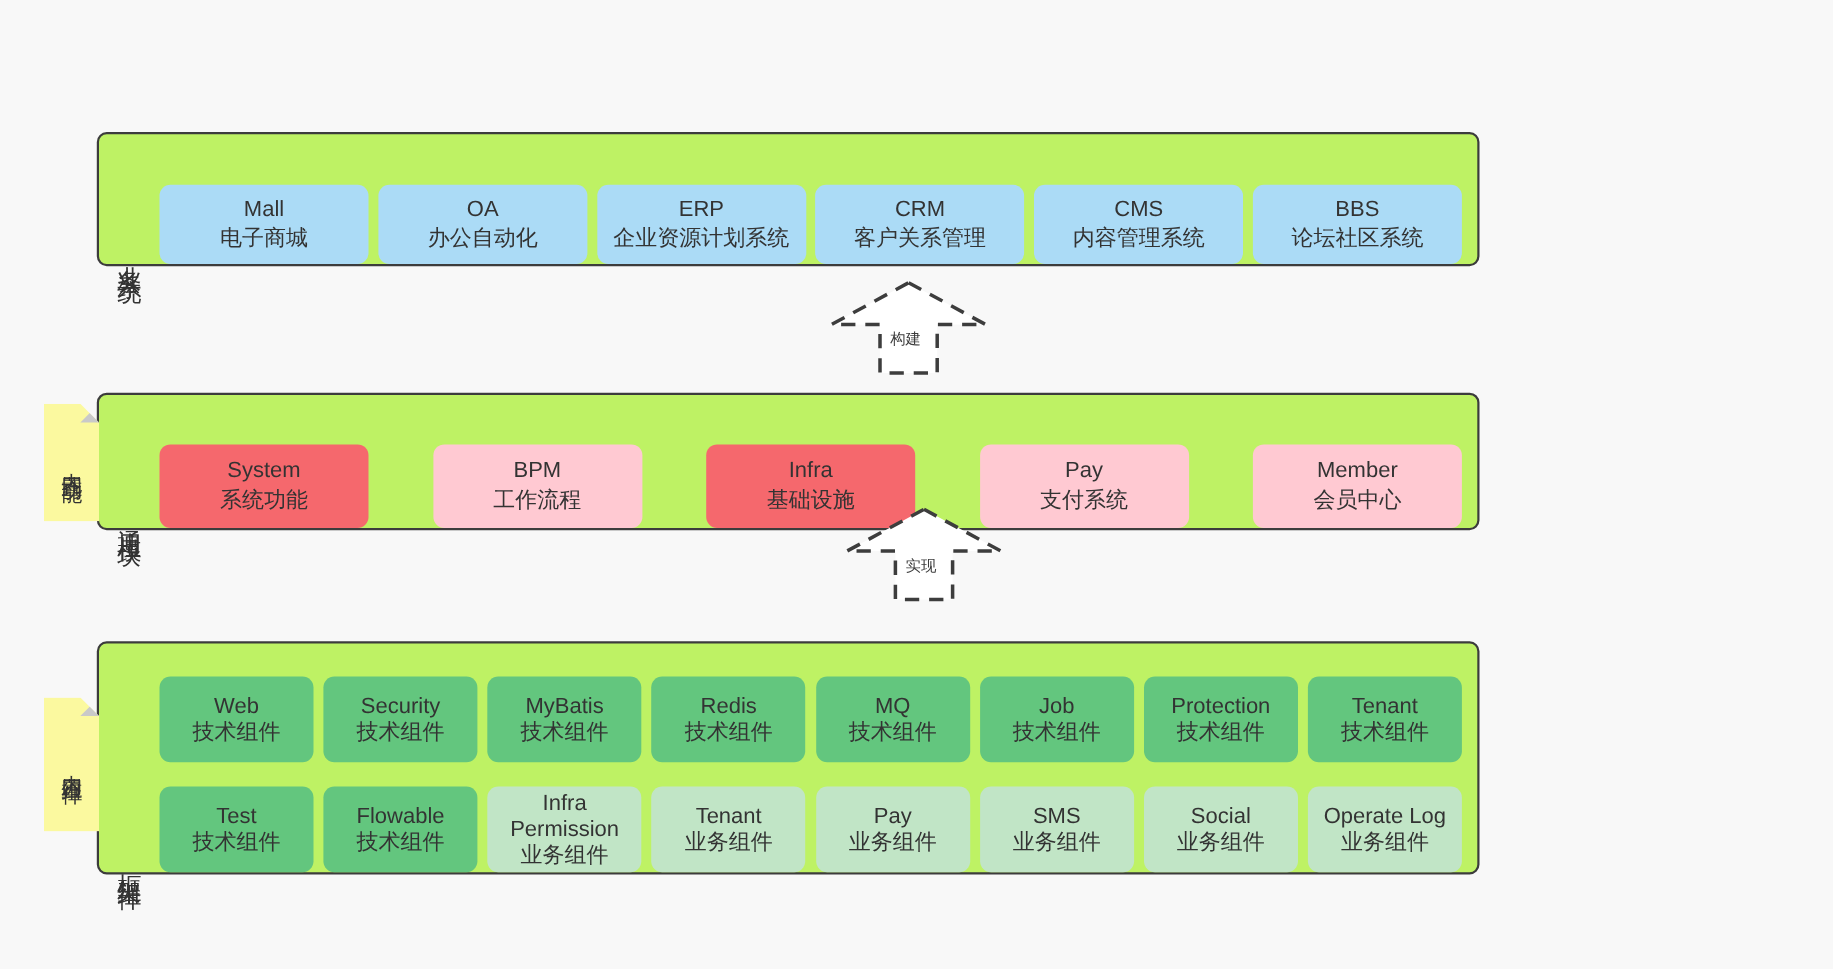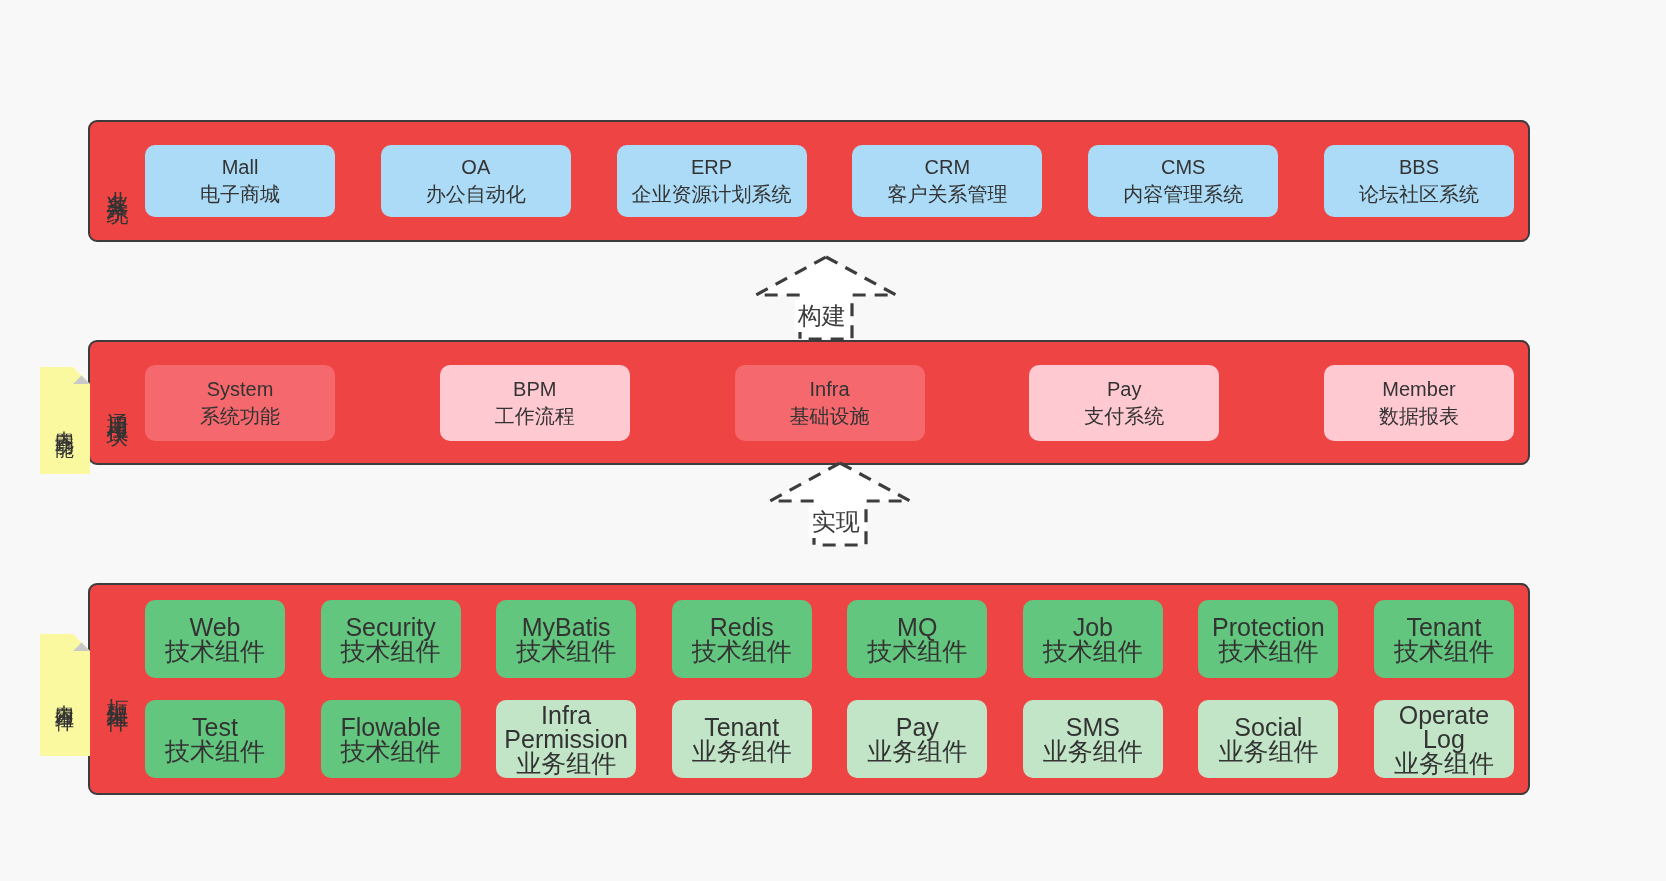--- a/index.html
+++ b/index.html
@@ -9,30 +9,30 @@
     font-family:"Liberation Sans","DejaVu Sans",sans-serif;
     color:#333;
     position:relative;
     overflow:hidden;
   }
   .canvas{position:absolute;inset:0;}
 
   
   .layer{
     position:absolute;
-    left:88px;width:1442px;
-    background:#ef4444;
+    left:88px;width:1257px;
+    background:#bef264;
     border:2px solid #3c3c3c;
     border-radius:9px;
     box-sizing:border-box;
     display:flex;
-    align-items:center;
+    align-items:flex-end;
   }
   .layer-1{top:120px;height:122px;}
-  .layer-2{top:340px;height:125px;}
+  .layer-2{top:357px;height:125px;}
   .layer-3{top:583px;height:212px;}
 
   .layer-label{
     width:55px;
     display:flex;align-items:center;justify-content:center;
     writing-mode:vertical-rl;text-orientation:upright;
     font-size:22px;letter-spacing:4px;line-height:1;
     color:#333;
     flex:0 0 55px;
   }
@@ -55,41 +55,41 @@
     display:flex;flex-direction:column;
     align-items:center;justify-content:center;
     text-align:center;
     font-size:20px;line-height:27px;
     color:#333;
     box-sizing:border-box;
     padding:2px 6px;
   }
   .layer-1 .box{width:190px;height:72px;}
   .layer-2 .box{width:190px;height:76px;}
-  .layer-3 .box{width:140px;height:78px;font-size:25px;line-height:24px;}
+  .layer-3 .box{width:140px;height:78px;font-size:20px;line-height:24px;}
 
   .c-blue{background:#abdbf6;}
   .c-red{background:#f5686d;}
   .c-pink{background:#ffc9d2;}
   .c-green{background:#63c67e;}
   .c-lgreen{background:#c1e5c6;}
 
   
   .arrow{
     position:absolute;width:146px;height:88px;
   }
   .arrow-1{left:753px;top:254px;}
   .arrow-2{left:767px;top:460px;}
   .arrow svg{position:absolute;inset:0;}
   .arrow-label{
     position:absolute;left:50%;top:46px;
     transform:translateX(-58%);
     background:#ffffff;
     padding:0 3px;
-    font-size:24px;color:#3c3c3c;
+    font-size:14px;color:#3c3c3c;
     white-space:nowrap;
   }
 
   
   .note{
     position:absolute;left:40px;width:50px;
     background:#fbf99f;
     clip-path:polygon(0 0,calc(100% - 17px) 0,100% 17px,100% 100%,0 100%);
     display:flex;align-items:center;justify-content:center;
     writing-mode:vertical-rl;text-orientation:upright;
@@ -165,21 +165,21 @@
       <div class="box c-red">
         <span>Infra</span>
         <span>基础设施</span>
       </div>
       <div class="box c-pink">
         <span>Pay</span>
         <span>支付系统</span>
       </div>
       <div class="box c-pink">
         <span>Member</span>
-        <span>数据报表</span>
+        <span>会员中心</span>
       </div>
     </div>
   </section>
 
   <div class="arrow arrow-2">
     <svg viewBox="0 0 146 88">
       <path d="M73 3 L143 41 L99 41 L99 85 L47 85 L47 41 L3 41 Z" fill="#ffffff" stroke="#3d3d3d" stroke-width="3.2" stroke-dasharray="13 9"></path>
     </svg>
     <span class="arrow-label">实现</span>
   </div>

